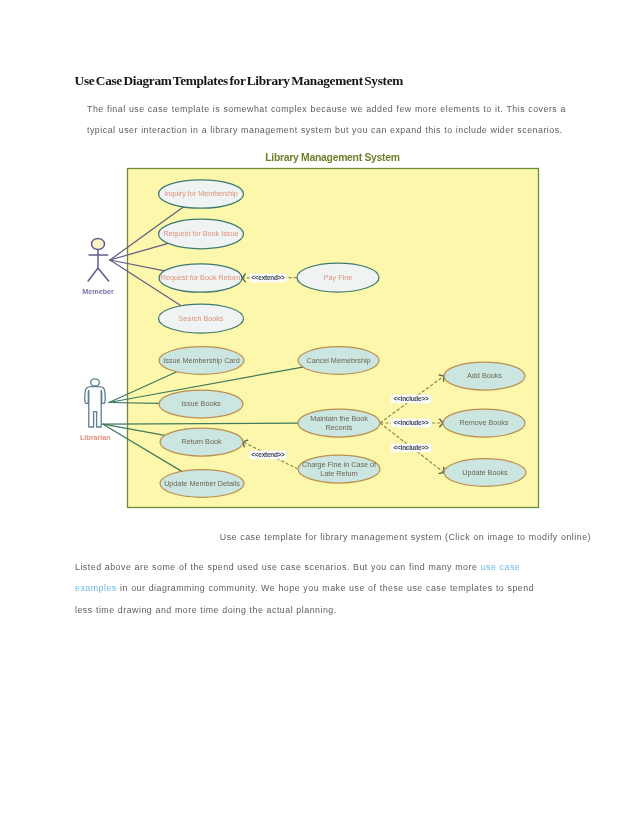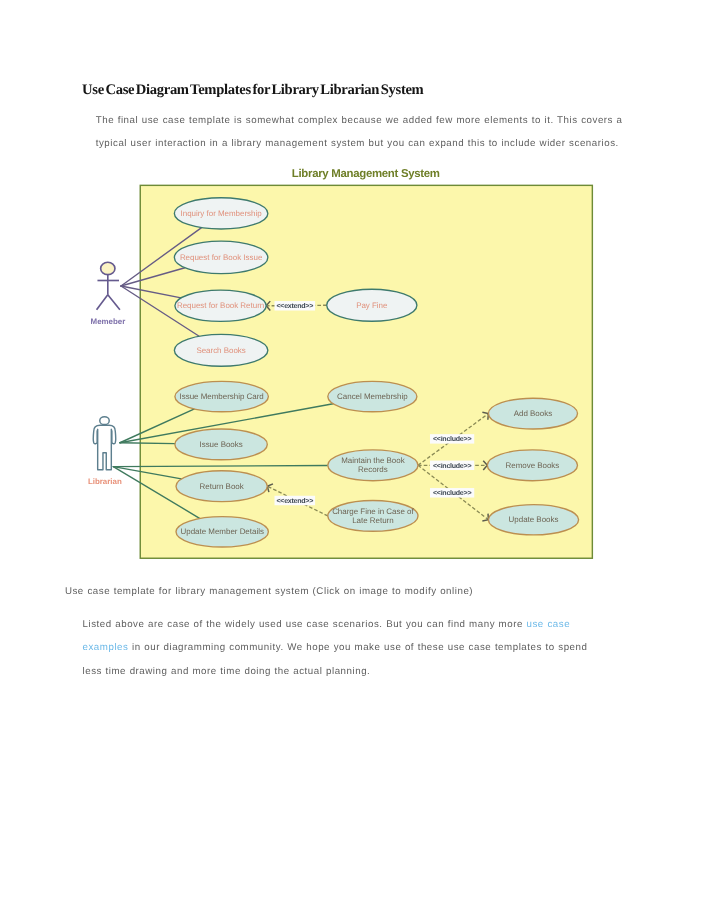--- a/index.html
+++ b/index.html
@@ -17,37 +17,37 @@
     word-spacing:-1.55px; letter-spacing:-0.3px;
   }
   .para {
     position:absolute;
     font-family:"Liberation Sans", sans-serif;
     font-size:8.85px; color:#5e5e5e; line-height:21.4px;
     word-spacing:0.3px; letter-spacing:0.49px;
   }
   .para a { color:#6cb9e8; text-decoration:none; }
   .p1 { left:75px; top:99px; width:492px;margin-left:12px; }
-  .p2 { left:59px; top:527px; width:510px; }
+  .p2 { left:81px; top:527px; width:510px;text-align:right; }
   .p3 { left:75px; top:557px; width:472px; }
   svg.diagram { position:absolute; left:0; top:0; }
   svg text { font-family:"Liberation Sans", sans-serif; }
 </style>
 </head>
 <body>
 
 <div class="page">
 
-  <div class="doc-title">Use Case Diagram Templates for Library Librarian System</div>
+  <div class="doc-title">Use Case Diagram Templates for Library Management System</div>
 
   <div class="para p1">The final use case template is somewhat complex because we added few more elements to it. This covers a typical user interaction in a library management system but you can expand this to include wider scenarios.</div>
 
   <div class="para p2">Use case template for library management system  (Click on image to modify online)</div>
 
-  <div class="para p3"><span>Listed above are case  of the widely used use case scenarios.  But you can find  many more  </span><a href="#">use case examples</a><span> in our diagramming community.  We hope you make use of these use case templates to spend less time drawing and more time doing  the actual planning.</span></div>
+  <div class="para p3"><span>Listed above are some  of the spend used use case scenarios.  But you can find  many more  </span><a href="#">use case examples</a><span> in our diagramming community.  We hope you make use of these use case templates to spend less time drawing and more time doing  the actual planning.</span></div>
 
   <svg class="diagram" width="638" height="826" viewBox="0 0 638 826" xmlns="http://www.w3.org/2000/svg">
     <g id="diagram-root">
         <rect x="127.5" y="168.5" width="411" height="339" fill="#fcf7ab" stroke="#6e8b37" stroke-width="1.3"></rect>
         <text x="332.5" y="160.6" text-anchor="middle" font-size="10.4px" font-weight="bold" fill="#6f7f28" letter-spacing="-0.28">Library Management System</text>
         <g>
           <line x1="110" y1="260" x2="183.21743404730987" y2="206.89724563601703" stroke="#665c85" stroke-width="1.25" stroke-linecap="round"></line>
           <line x1="110" y1="260" x2="168.14358422860437" y2="243.3875473632559" stroke="#665c85" stroke-width="1.25" stroke-linecap="round"></line>
           <line x1="110" y1="260" x2="164.62111807572228" y2="270.8638687885414" stroke="#665c85" stroke-width="1.25" stroke-linecap="round"></line>
           <line x1="110" y1="260" x2="181.07645241806046" y2="305.692005125896" stroke="#665c85" stroke-width="1.25" stroke-linecap="round"></line>

